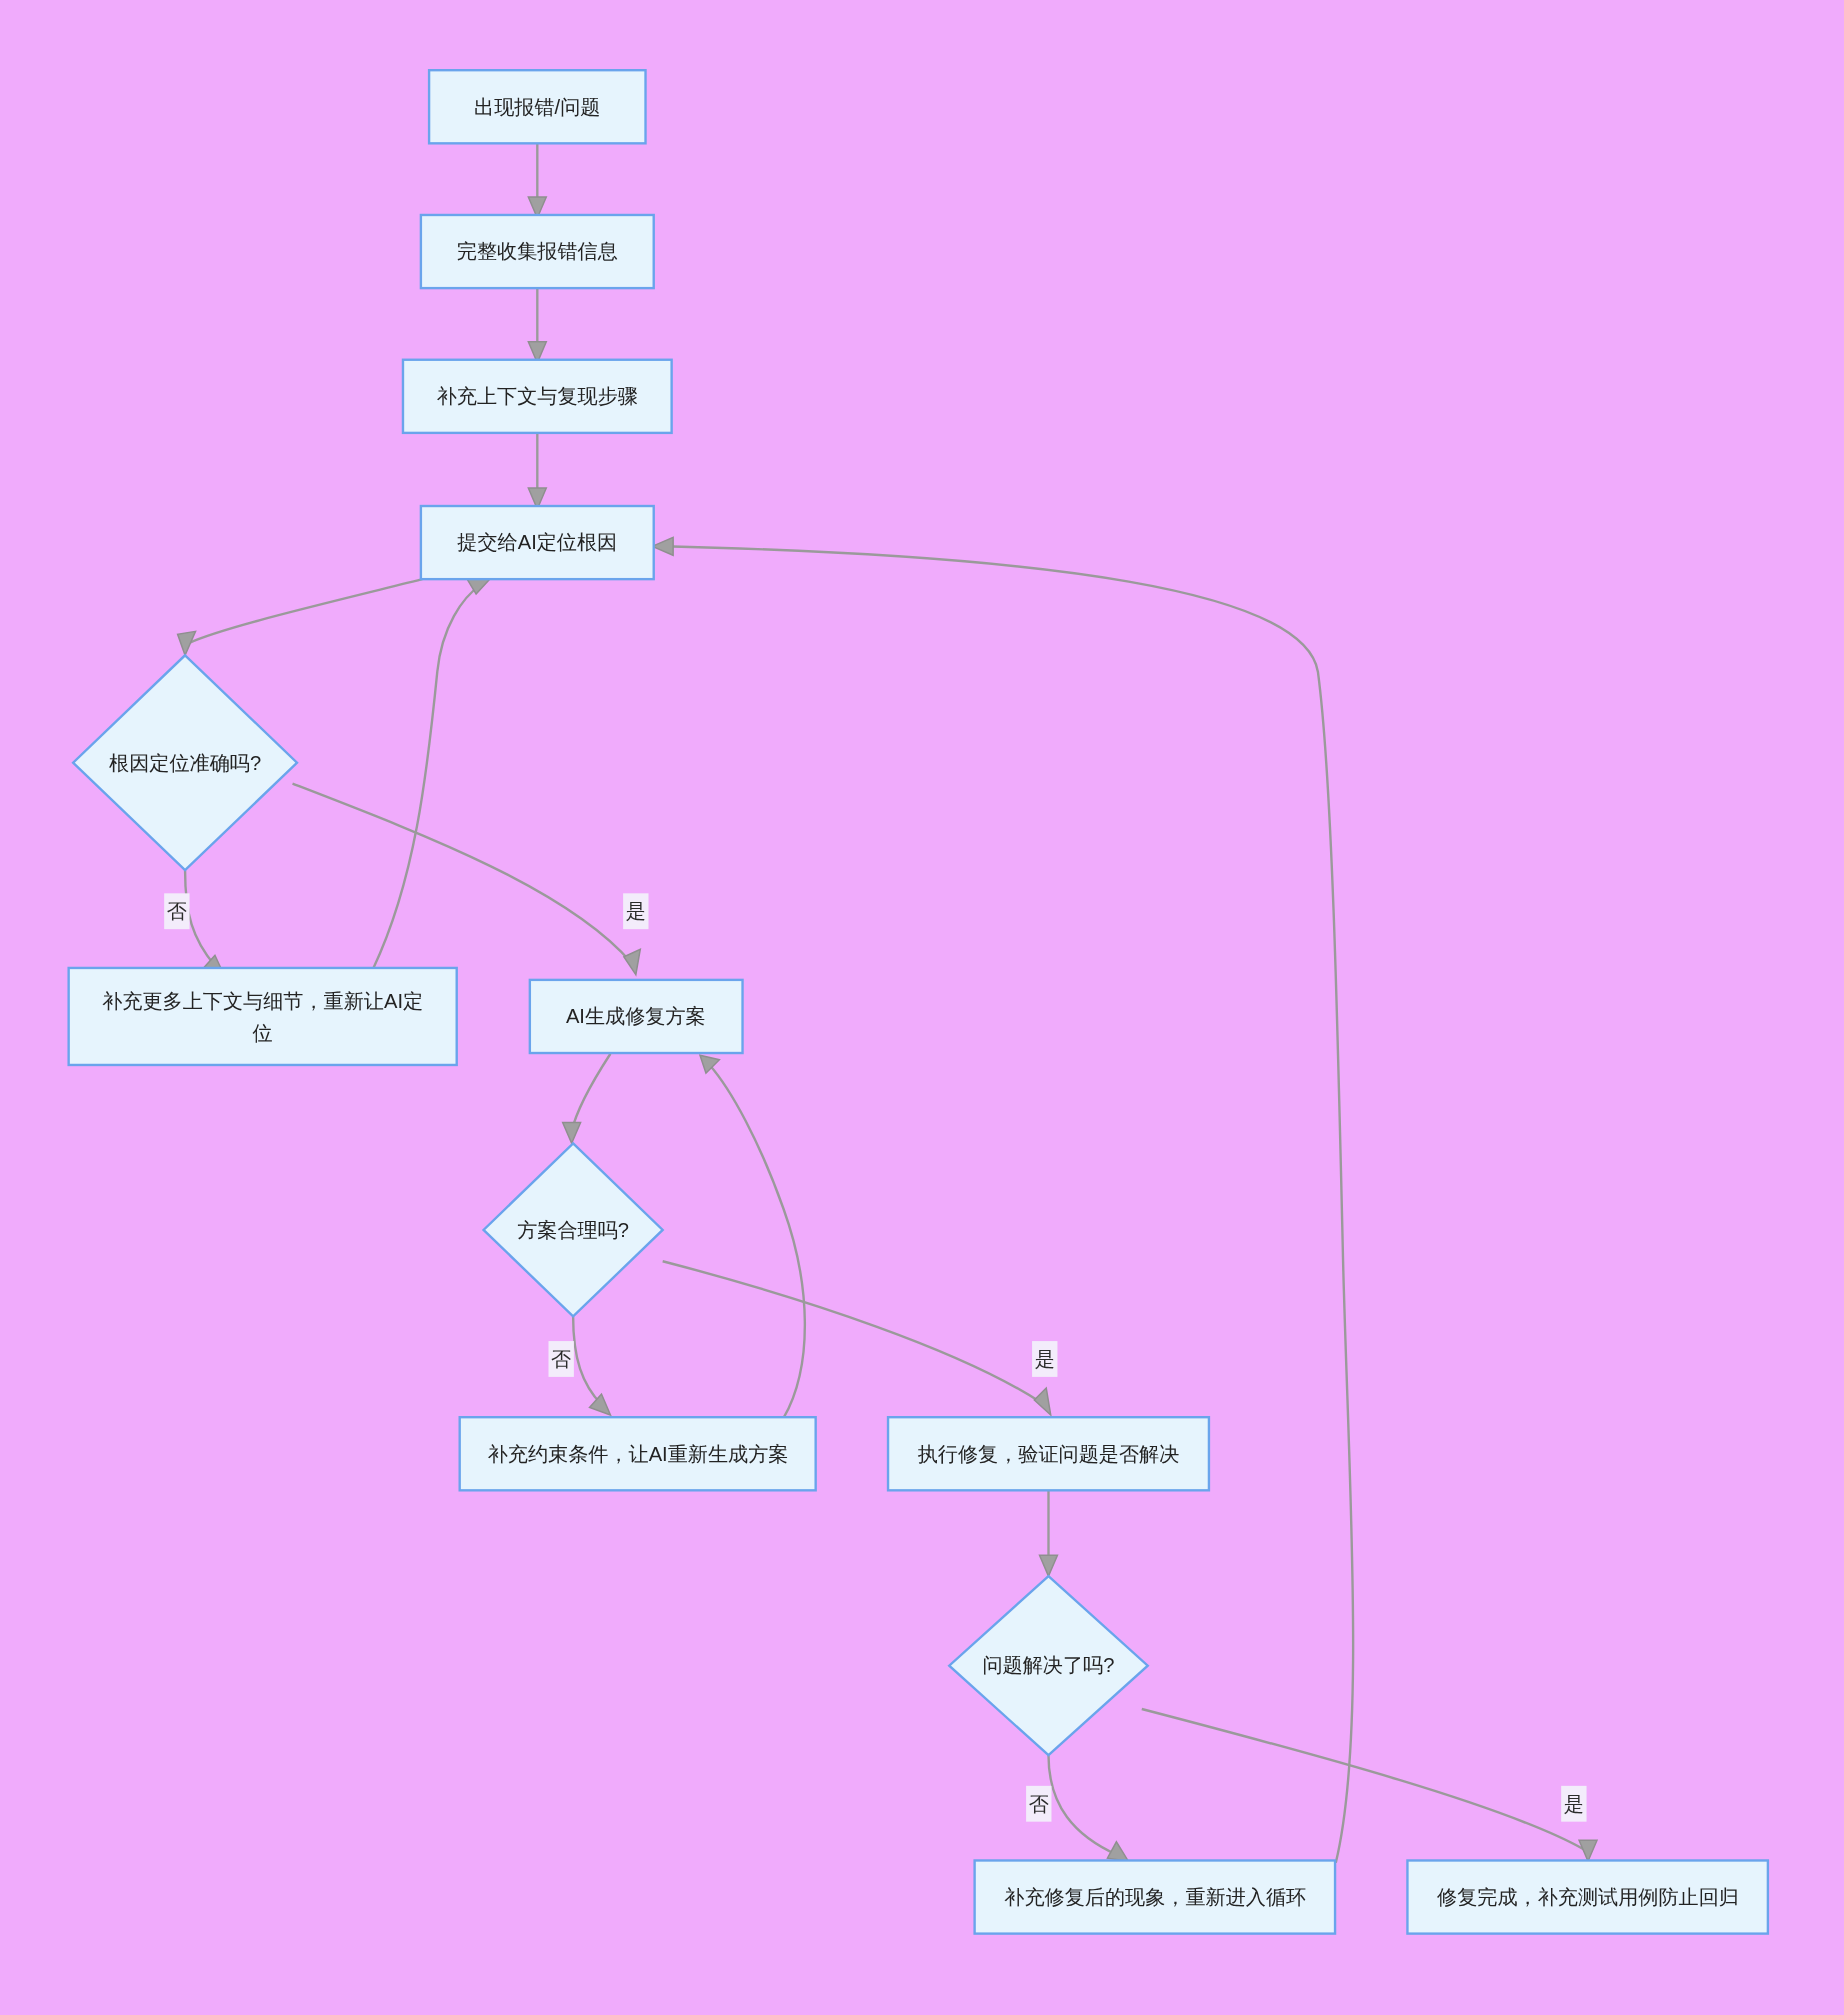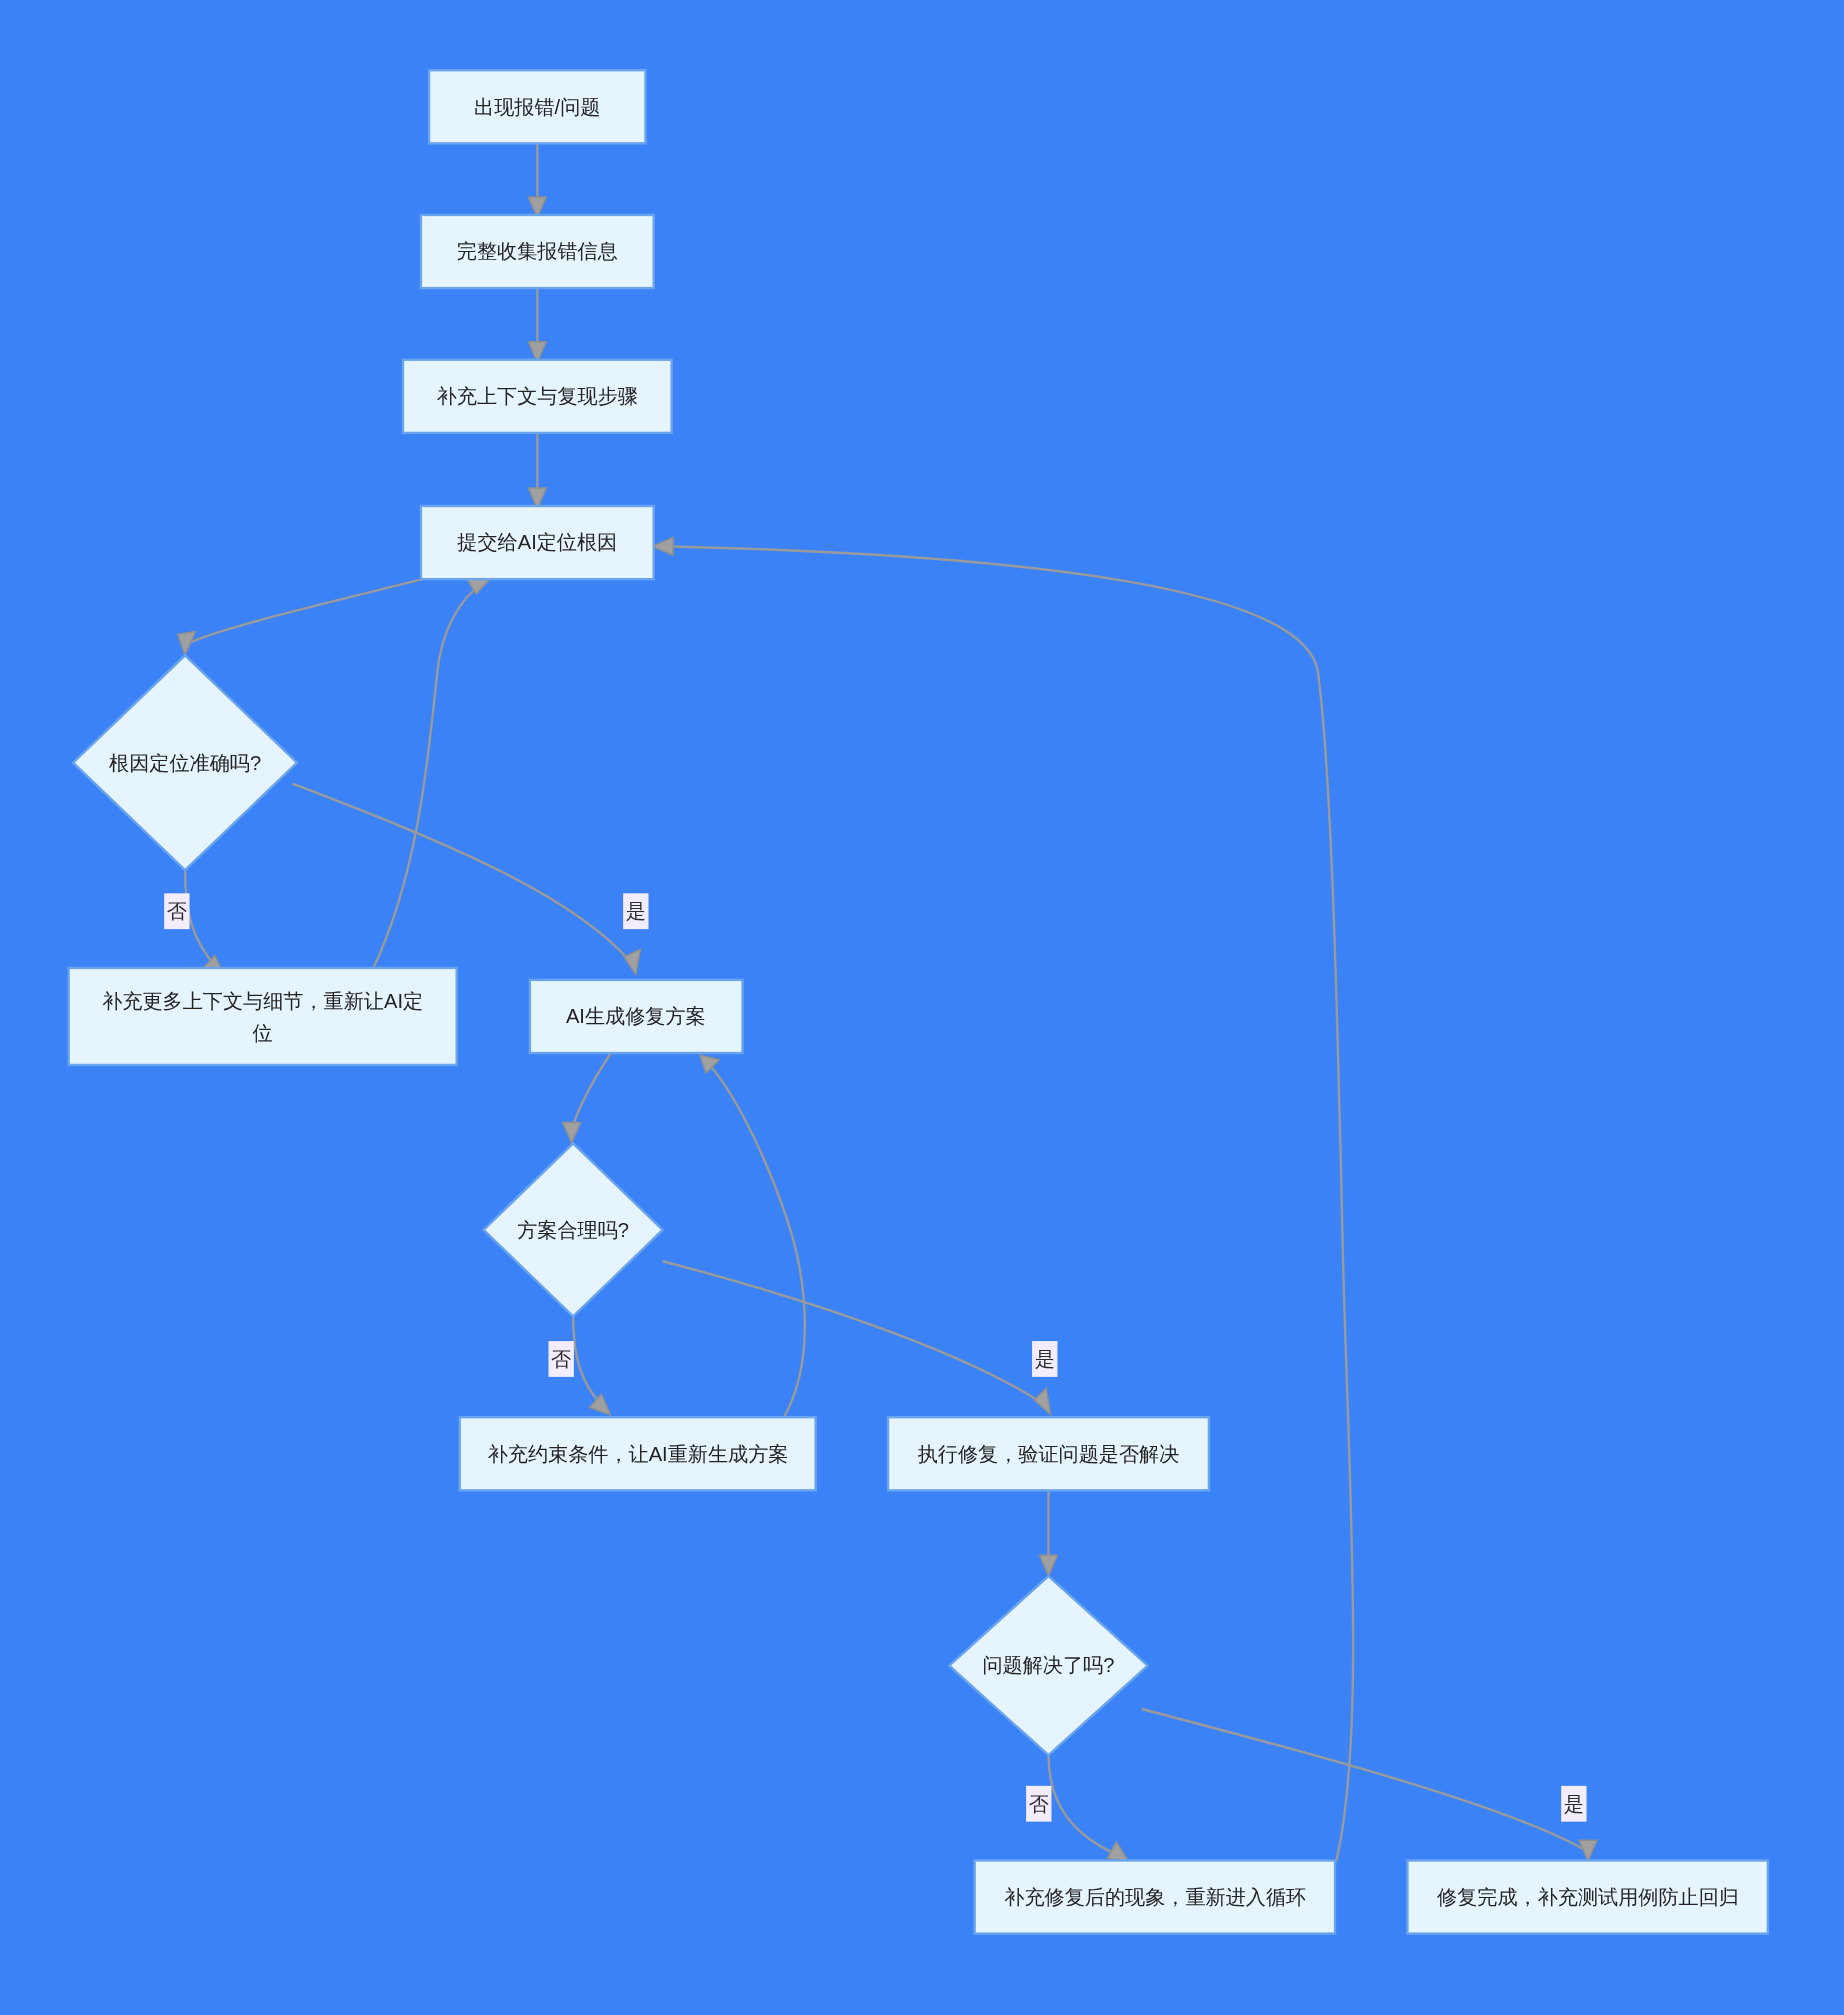--- a/index.html
+++ b/index.html
@@ -1,17 +1,17 @@
 <!DOCTYPE html>
 <html style="font-size:12px"><head>
 <meta charset="utf-8">
 <style>
   html,body{margin:0;padding:0;background:#ffffff;}
   body{font-family:"Liberation Sans","DejaVu Sans",sans-serif;}
-  #stage{position:relative;width:1844px;height:2015px;background:#3b82f6;overflow:hidden;}
+  #stage{position:relative;width:1844px;height:2015px;background:#f0abfc;overflow:hidden;}
   svg#flow{position:absolute;left:0;top:0;width:1844px;height:2015px;display:block;}
   .edge{fill:none;stroke:#9a9a9a;stroke-width:3.2;}
   .arrow{fill:#a0a0a0;stroke:#8f8f8f;stroke-width:2;}
   .node-shape{fill:#e6f4fd;stroke:#6aa4ec;stroke-width:3.2;}
   .node-text{font-family:"Liberation Sans","DejaVu Sans",sans-serif;font-size:27px;fill:#232323;
              text-anchor:middle;dominant-baseline:middle;}
   .edge-label-bg{fill:#f3ecfb;}
   .edge-label{font-family:"Liberation Sans","DejaVu Sans",sans-serif;font-size:27px;fill:#2b2b2b;
               text-anchor:middle;dominant-baseline:middle;}
 </style>

